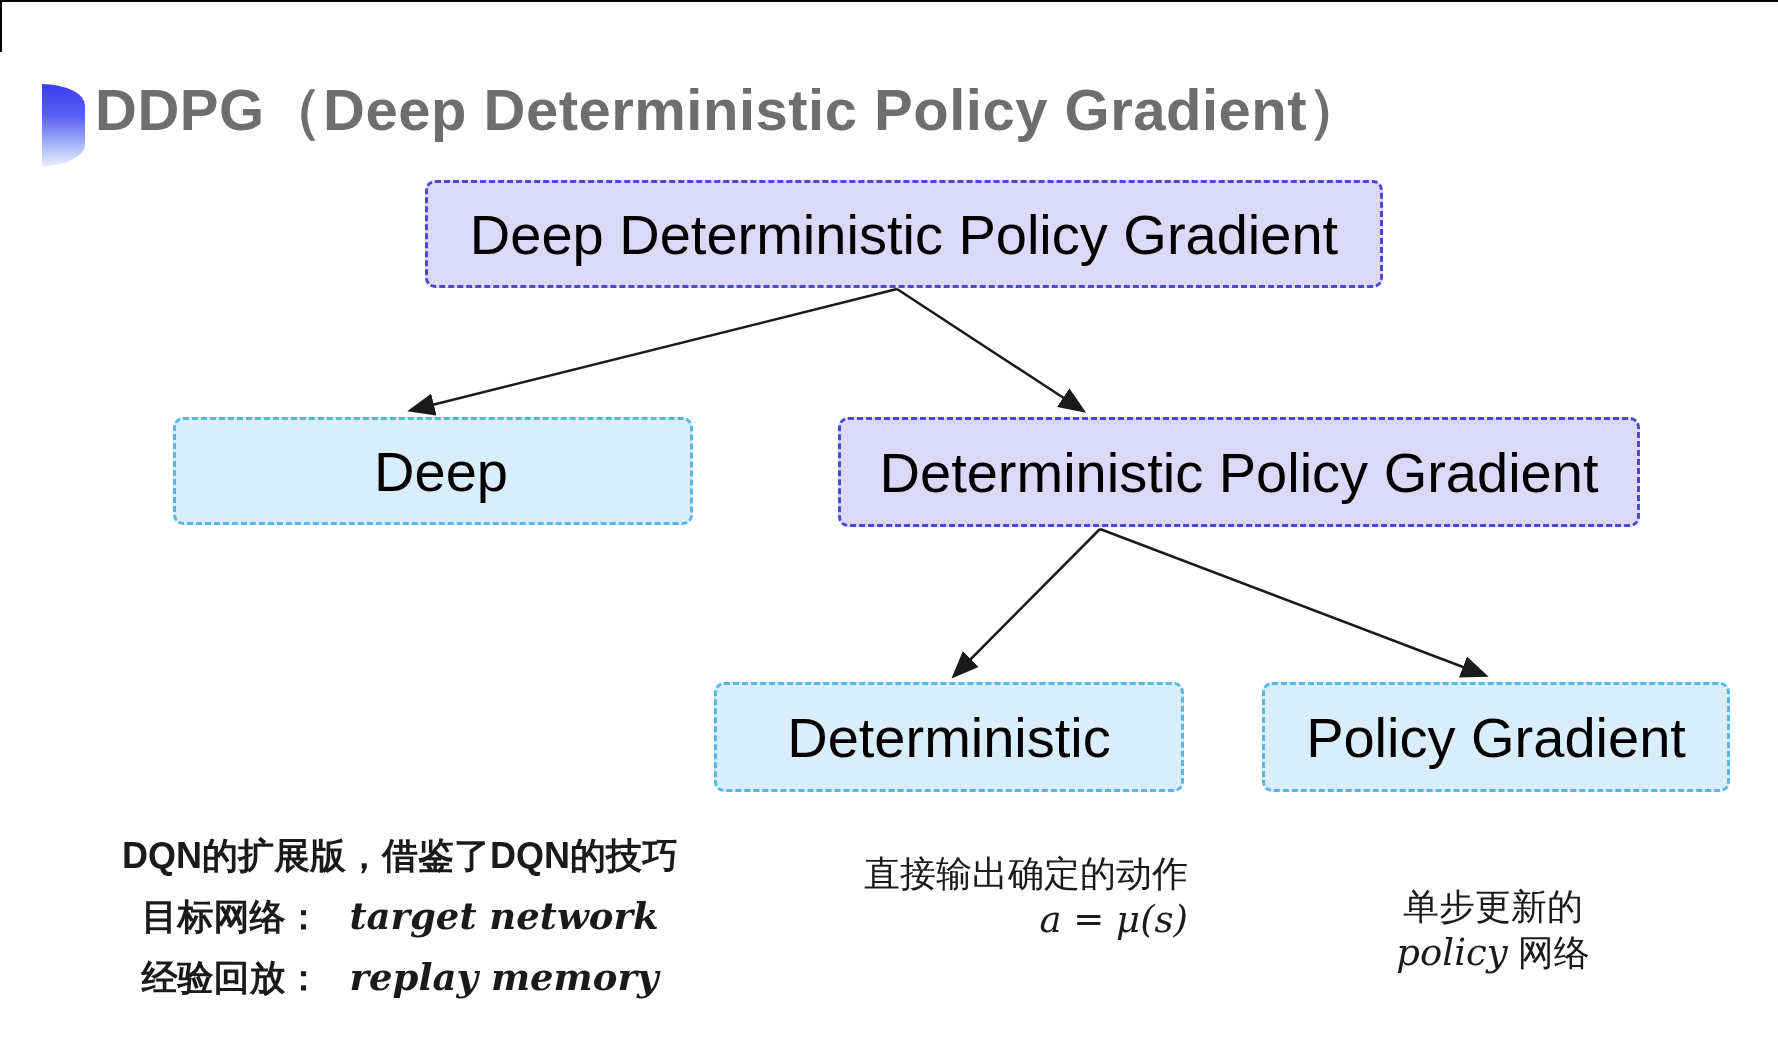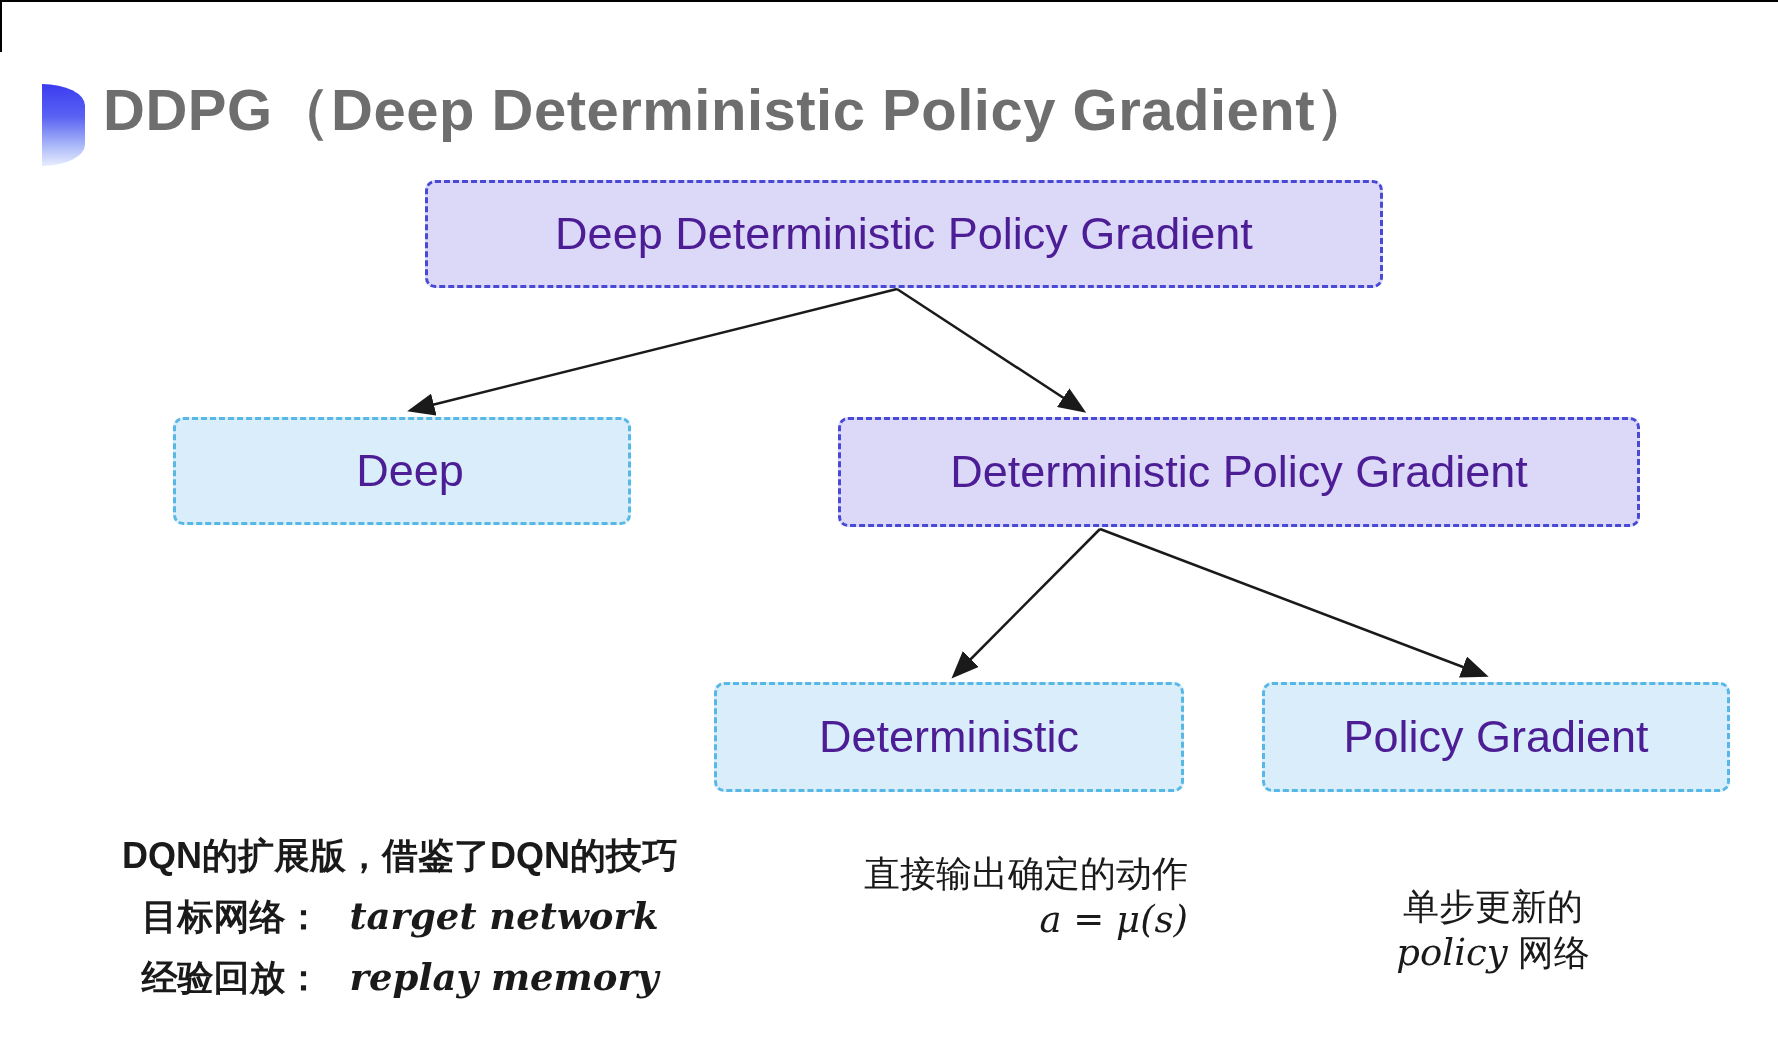--- a/index.html
+++ b/index.html
@@ -14,33 +14,33 @@
   .frame-left{position:absolute;top:0;left:0;width:2px;height:52px;background:#000;}
 
   .accent-halfdisc{
     position:absolute;left:42px;top:84px;width:43px;height:82px;
     border-radius:0 82px 82px 0 / 0 41px 41px 0;
     background:linear-gradient(to bottom,#3b3cf0 0%,#5a62f3 40%,#aab8f8 75%,#e8edfe 100%);
   }
   .page-title{
     position:absolute;left:95px;top:74px;
     font-size:58px;line-height:72px;font-weight:600;
-    color:#6e6e6e;letter-spacing:0.5px;white-space:nowrap;margin-left:8px;
+    color:#6e6e6e;letter-spacing:0.5px;white-space:nowrap;
   }
 
   .node{
     position:absolute;display:flex;align-items:center;justify-content:center;
     border-radius:10px;box-sizing:border-box;
-    font-size:45px;color:#4c1d95;font-weight:500;white-space:nowrap;
+    font-size:56px;color:#000000;font-weight:500;white-space:nowrap;
   }
   .node.purple{background:#dcd9f8;border:3px dashed #4a49d5;}
   .node.cyan{background:#d9eefa;border:3px dashed #58b8e5;}
 
   .node-root{left:425px;top:180px;width:958px;height:108px;}
-  .node-deep{left:173px;top:417px;width:458px;height:108px;padding-left:16px;}
+  .node-deep{left:173px;top:417px;width:520px;height:108px;padding-left:16px;}
   .node-dpg{left:838px;top:417px;width:802px;height:110px;}
   .node-det{left:714px;top:682px;width:470px;height:110px;}
   .node-pg{left:1262px;top:682px;width:468px;height:110px;justify-content:center;}
 
   .arrows{position:absolute;left:0;top:0;width:1778px;height:1056px;pointer-events:none;}
 
   .note{
     position:absolute;text-align:center;color:#1a1a1a;
     font-size:36px;
   }

